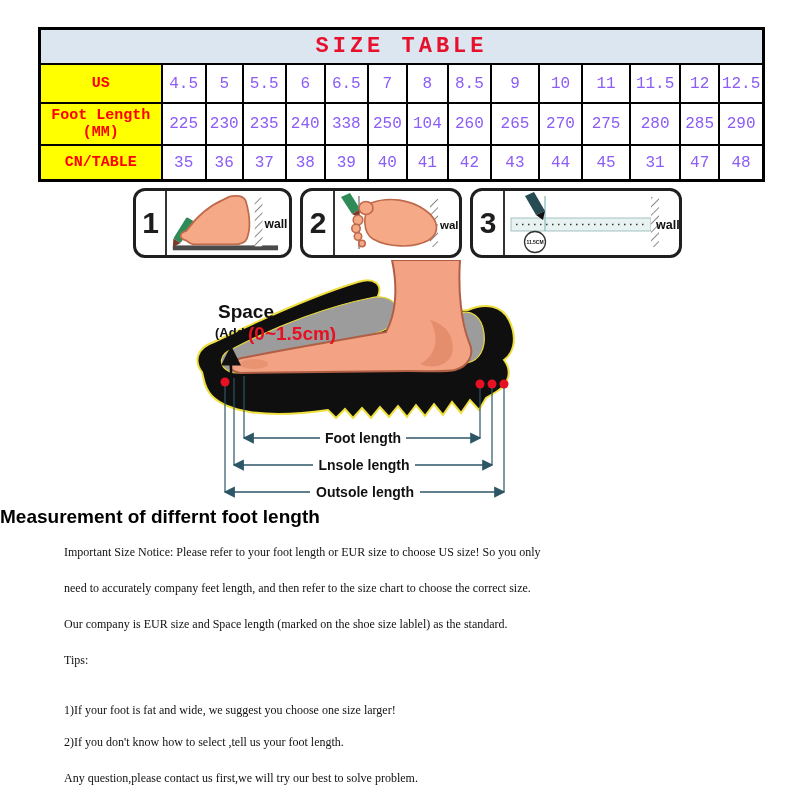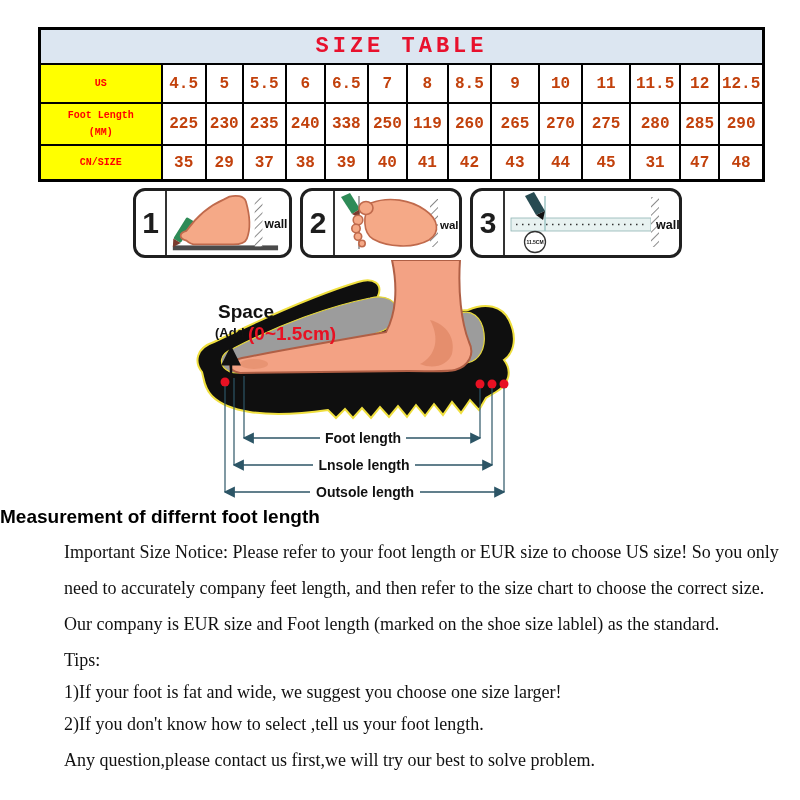--- a/index.html
+++ b/index.html
@@ -7,42 +7,42 @@
         font-family:"Liberation Sans",sans-serif;border-radius:11px;}
 
   
   .size-table{position:absolute;left:38px;top:27px;width:727px;border-collapse:collapse;
               table-layout:fixed;border:3px solid #000;
               font-family:"Liberation Mono",monospace;}
   .size-table td,.size-table th{border:2px solid #000;text-align:center;vertical-align:middle;
               padding:0;background:#fff;}
   .size-table .title-cell{background:#dce6f1;color:#e8112d;font-weight:bold;font-size:22px;
               letter-spacing:4px;height:33px;}
-  .size-table .lbl{background:#ffff00;color:#ff0000;font-weight:bold;font-size:10px;line-height:17px;}
-  .size-table .val{font-weight:bold;font-size:16px;color:#c2410c;}
+  .size-table .lbl{background:#ffff00;color:#ff0000;font-weight:bold;font-size:15px;line-height:17px;}
+  .size-table .val{font-weight:normal;font-size:16px;color:#8b5cf6;}
   .row-us td{height:37px;}
   .row-mm td{height:40px;}
   .row-cn td{height:33px;}
 
   
   .steps{position:absolute;left:133px;top:188px;display:flex;gap:8px;}
   .panel{border:3px solid #1f1f1f;border-radius:12px;background:#fff;display:flex;align-items:stretch;height:70px;box-sizing:border-box;}
   .panel .num{width:30px;display:flex;align-items:center;justify-content:center;
               font-size:30px;font-weight:900;color:#1d1d1d;border-right:2px solid #333;}
   .panel svg{display:block;}
 
   
   .diagram{position:absolute;left:168px;top:260px;}
 
   
   .section-title{position:absolute;left:0;top:506px;width:800px;margin:0;
               font-size:19px;font-weight:bold;color:#000;font-family:"Liberation Sans",sans-serif;}
   .notice{position:absolute;left:64px;top:541px;width:695px;
               font-family:"Liberation Serif",serif;color:#111;}
-  .notice p{margin:0 0 14px 0;font-size:18px;line-height:22px;white-space:nowrap;}
+  .notice p{margin:0 0 14px 0;font-size:12px;line-height:22px;white-space:nowrap;}
   svg text{font-family:"Liberation Sans",sans-serif;}
 </style>
 </head>
 <body>
 
 <div class="page">
 
   <table class="size-table">
     <colgroup>
       <col style="width:122px">
@@ -86,33 +86,33 @@
       <td class="lbl">
         <div>Foot Length</div>
         <div>(MM)</div>
       </td>
       <td class="val">225</td>
       <td class="val">230</td>
       <td class="val">235</td>
       <td class="val">240</td>
       <td class="val">338</td>
       <td class="val">250</td>
-      <td class="val">119</td>
+      <td class="val">104</td>
       <td class="val">260</td>
       <td class="val">265</td>
       <td class="val">270</td>
       <td class="val">275</td>
       <td class="val">280</td>
       <td class="val">285</td>
       <td class="val">290</td>
     </tr>
     <tr class="row-cn">
-      <td class="lbl">CN/SIZE</td>
+      <td class="lbl">CN/TABLE</td>
       <td class="val">35</td>
-      <td class="val">29</td>
+      <td class="val">36</td>
       <td class="val">37</td>
       <td class="val">38</td>
       <td class="val">39</td>
       <td class="val">40</td>
       <td class="val">41</td>
       <td class="val">42</td>
       <td class="val">43</td>
       <td class="val">44</td>
       <td class="val">45</td>
       <td class="val">31</td>
@@ -246,20 +246,20 @@
       <rect x="142" y="223" width="110" height="18" fill="#fff"></rect>
       <text x="197" y="237" font-size="14" font-weight="bold" fill="#111" text-anchor="middle">Outsole length</text>
     </svg>
   </div>
 
   <h2 class="section-title">Measurement of differnt foot length</h2>
 
   <div class="notice">
     <p>Important Size Notice: Please refer to your foot length or EUR size to choose US size! So you only</p>
     <p>need to accurately company feet length, and then refer to the size chart to choose the correct size.</p>
-    <p>Our company is EUR size and Foot length (marked on the shoe size lablel) as the standard.</p>
-    <p style="margin-bottom:10px">Tips:</p>
+    <p>Our company is EUR size and Space length (marked on the shoe size lablel) as the standard.</p>
+    <p style="margin-bottom:28px">Tips:</p>
     <p style="margin-bottom:10px">1)If your foot is fat and wide, we suggest you choose one size larger!</p>
     <p style="">2)If you don't know how to select ,tell us your foot length.</p>
     <p>Any question,please contact us first,we will try our best to solve problem.</p>
   </div>
 
 </div>
 
 </body></html>

